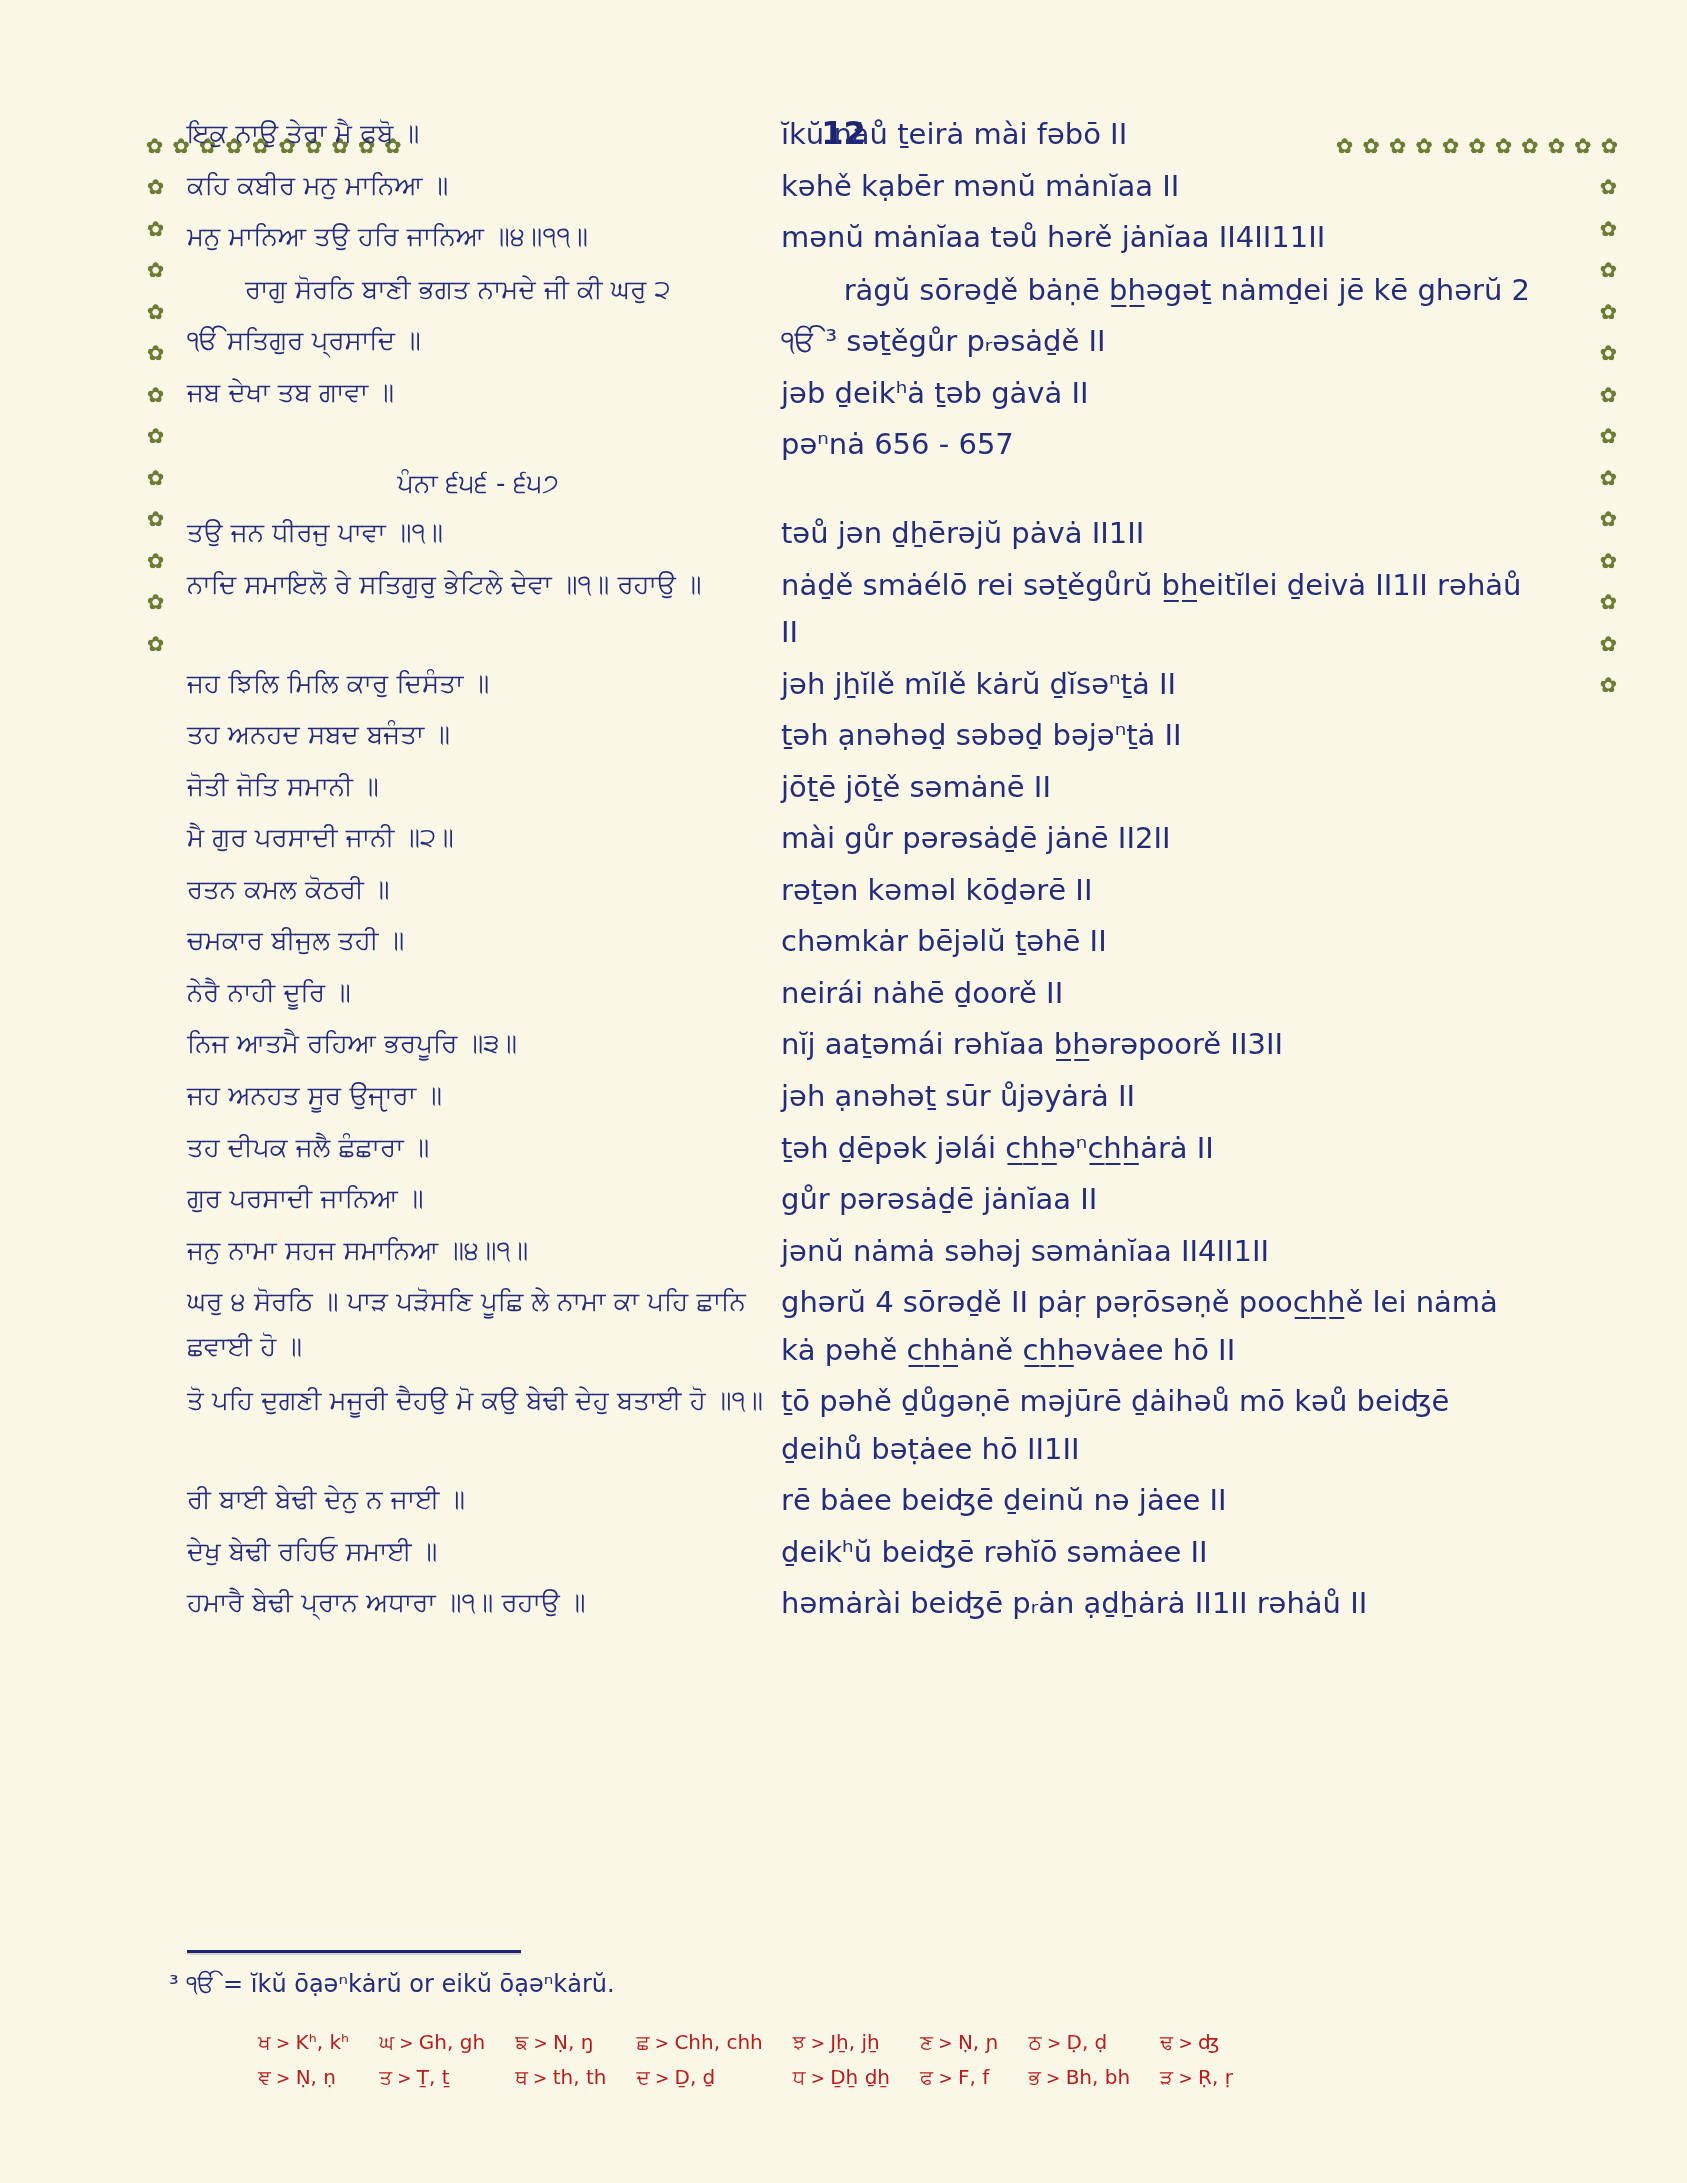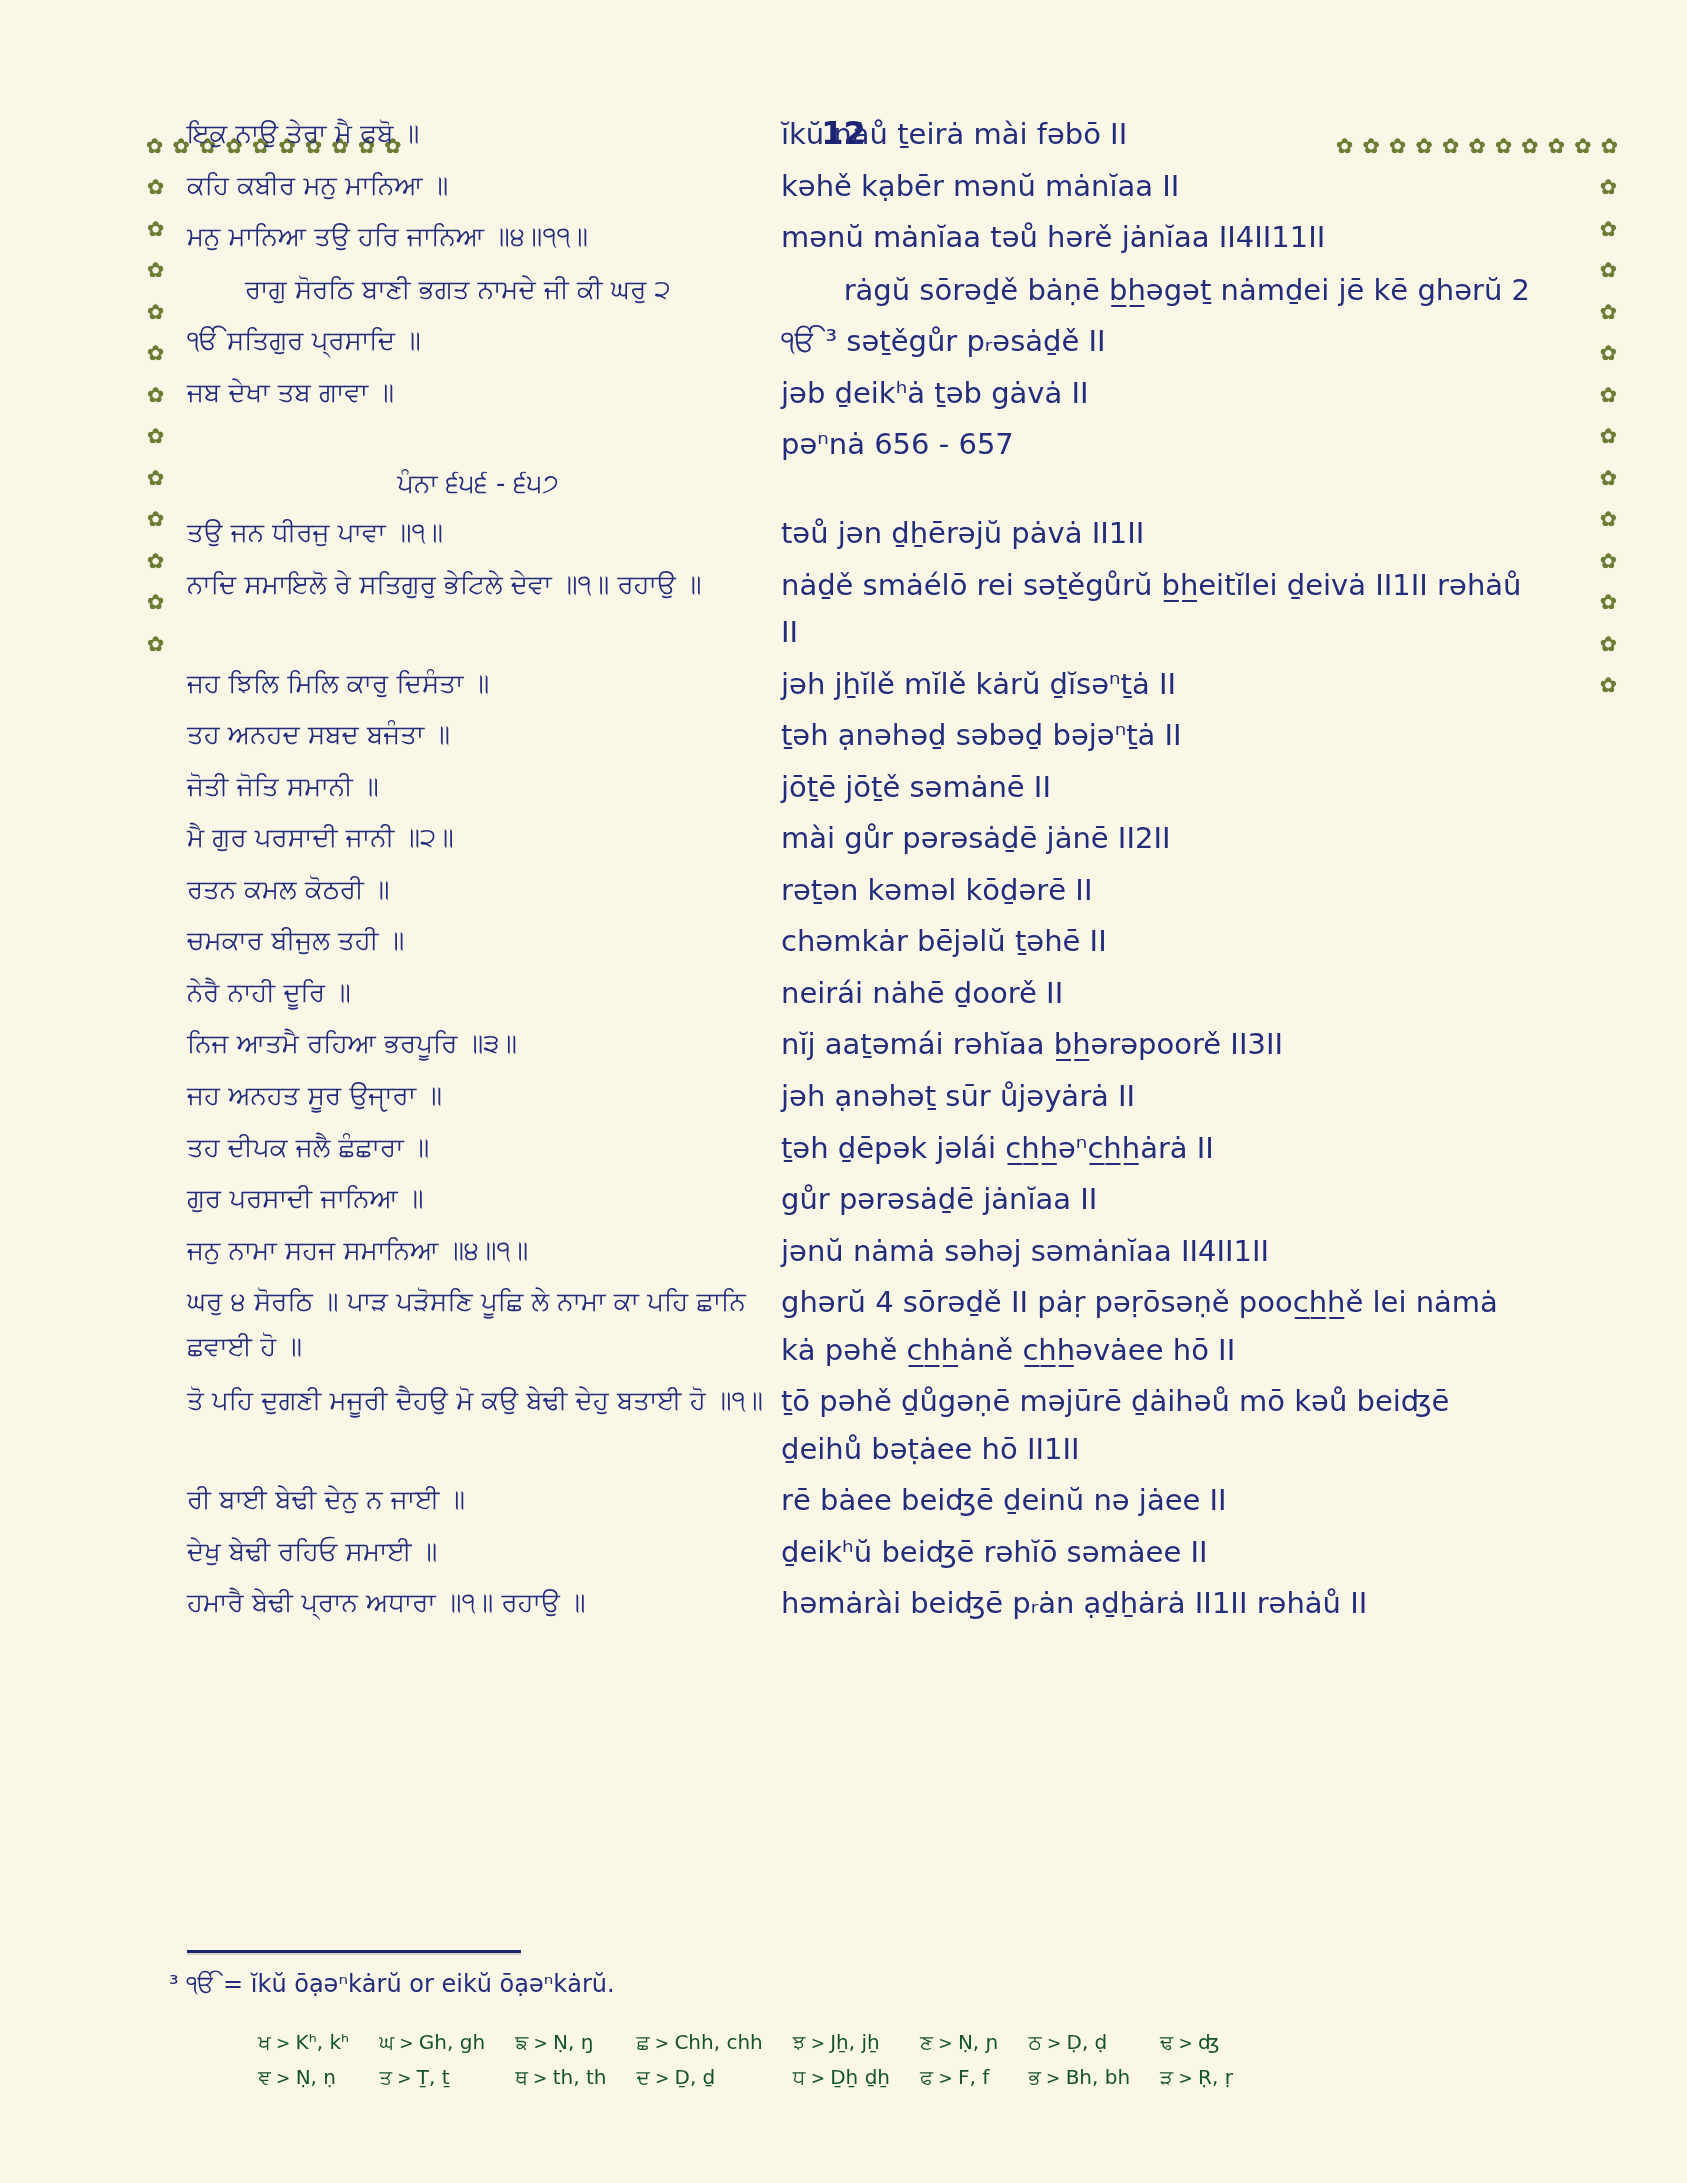--- a/index.html
+++ b/index.html
@@ -30,21 +30,21 @@
   .vrow.header .r{text-align:right;}
   .vrow.center .g{text-align:center;margin-top:40px;}
   .vrow.center .r{text-align:left;}
   
   .fn-rule{position:absolute;left:187px;top:1950px;width:334px;height:3.3px;
     background:#1c2370;box-shadow:0 2px 0 #d8d5c6;}
   .fn-note{position:absolute;left:157px;top:1970px;font-size:24px;color:#232d7b;margin-left:12px;}
   .fn-table{
     position:absolute;left:258px;top:2030px;width:1184px;
     display:grid;grid-template-columns:repeat(8,auto);
-    column-gap:30px;row-gap:10.6px;font-size:20px;color:#14532d;
+    column-gap:30px;row-gap:10.6px;font-size:20px;color:#b91c1c;
     align-items:baseline;justify-content:start;
   }
   .fn-cell{white-space:nowrap;}
   .fn-cell .sep{margin:0 5.3px;font-size:17px;}
   .fn-cell .t.u{}
 </style>
 </head>
 <body>
 
 <div class="page-number">12</div>

